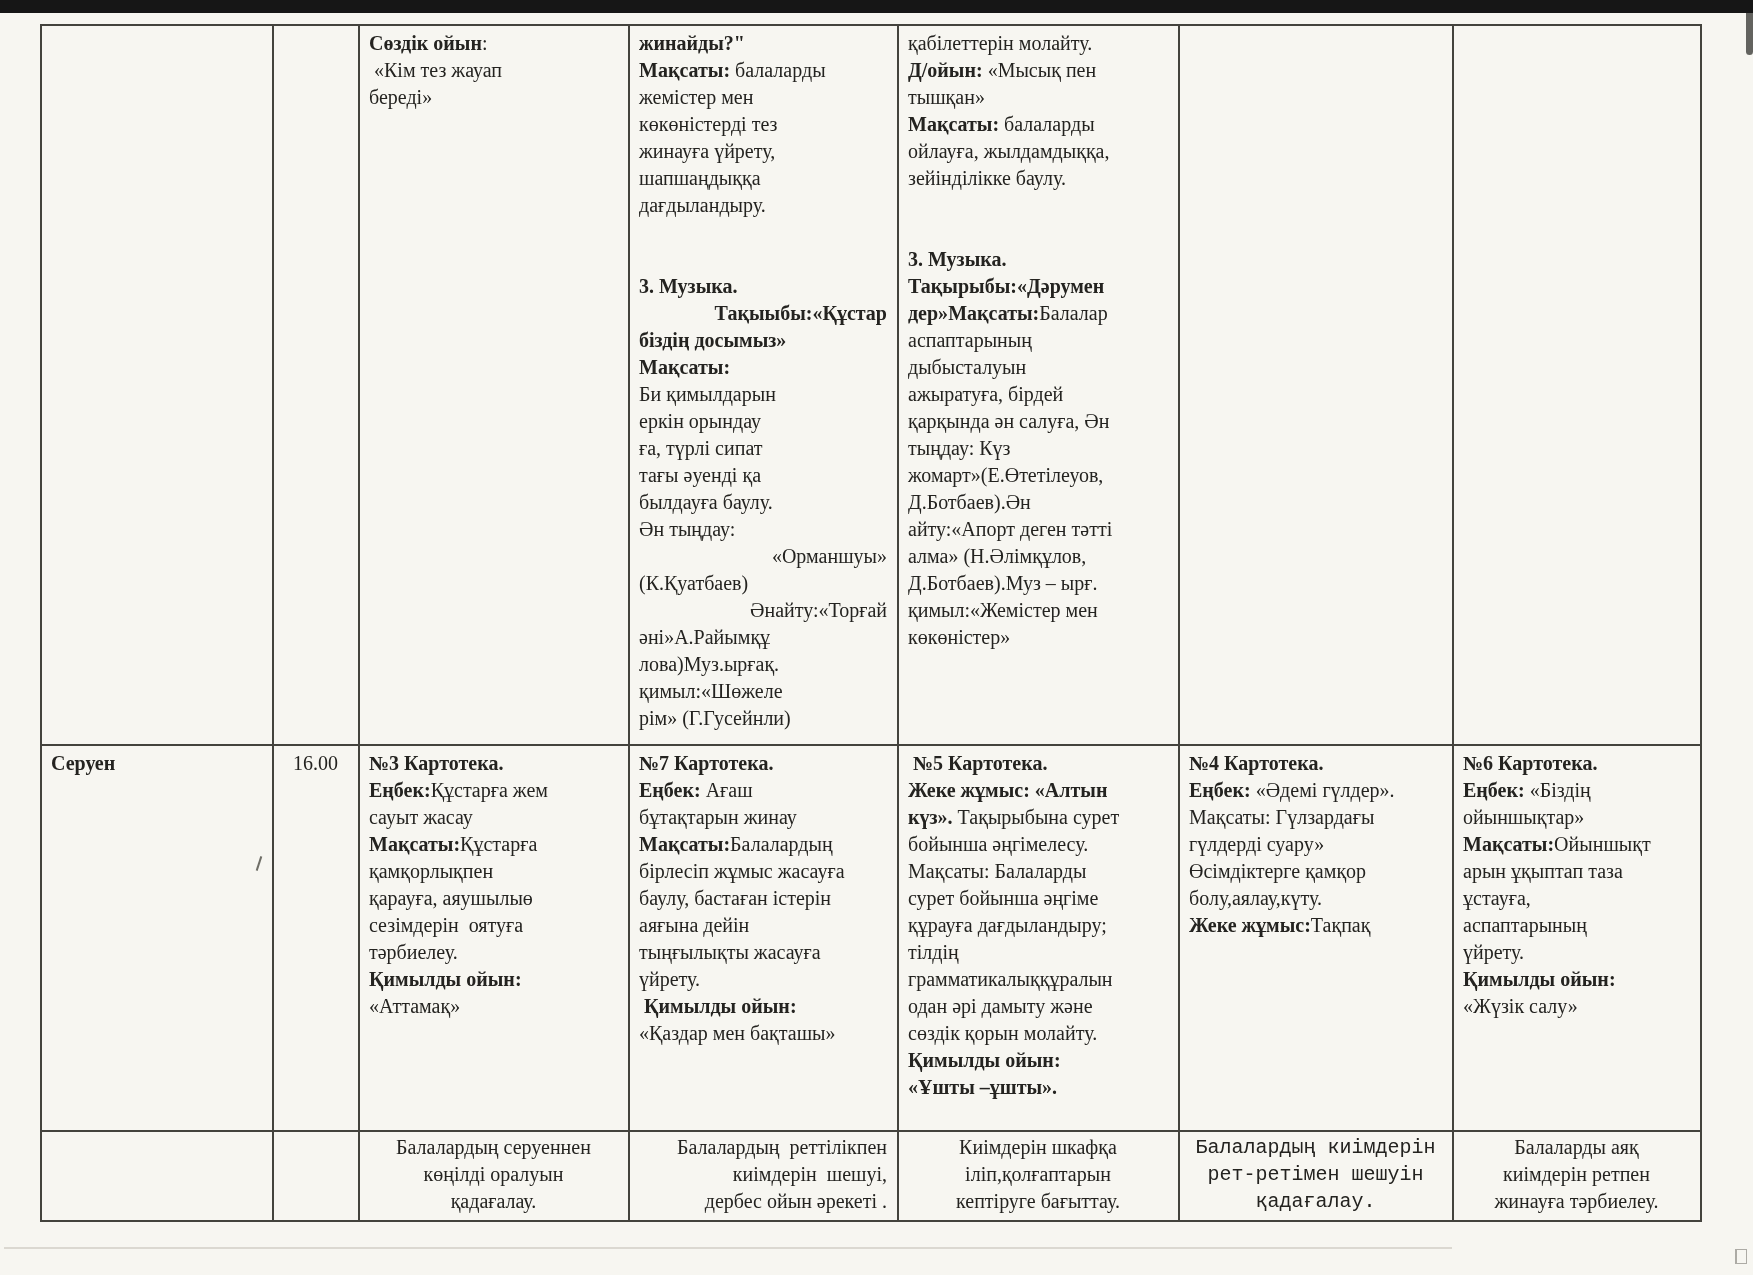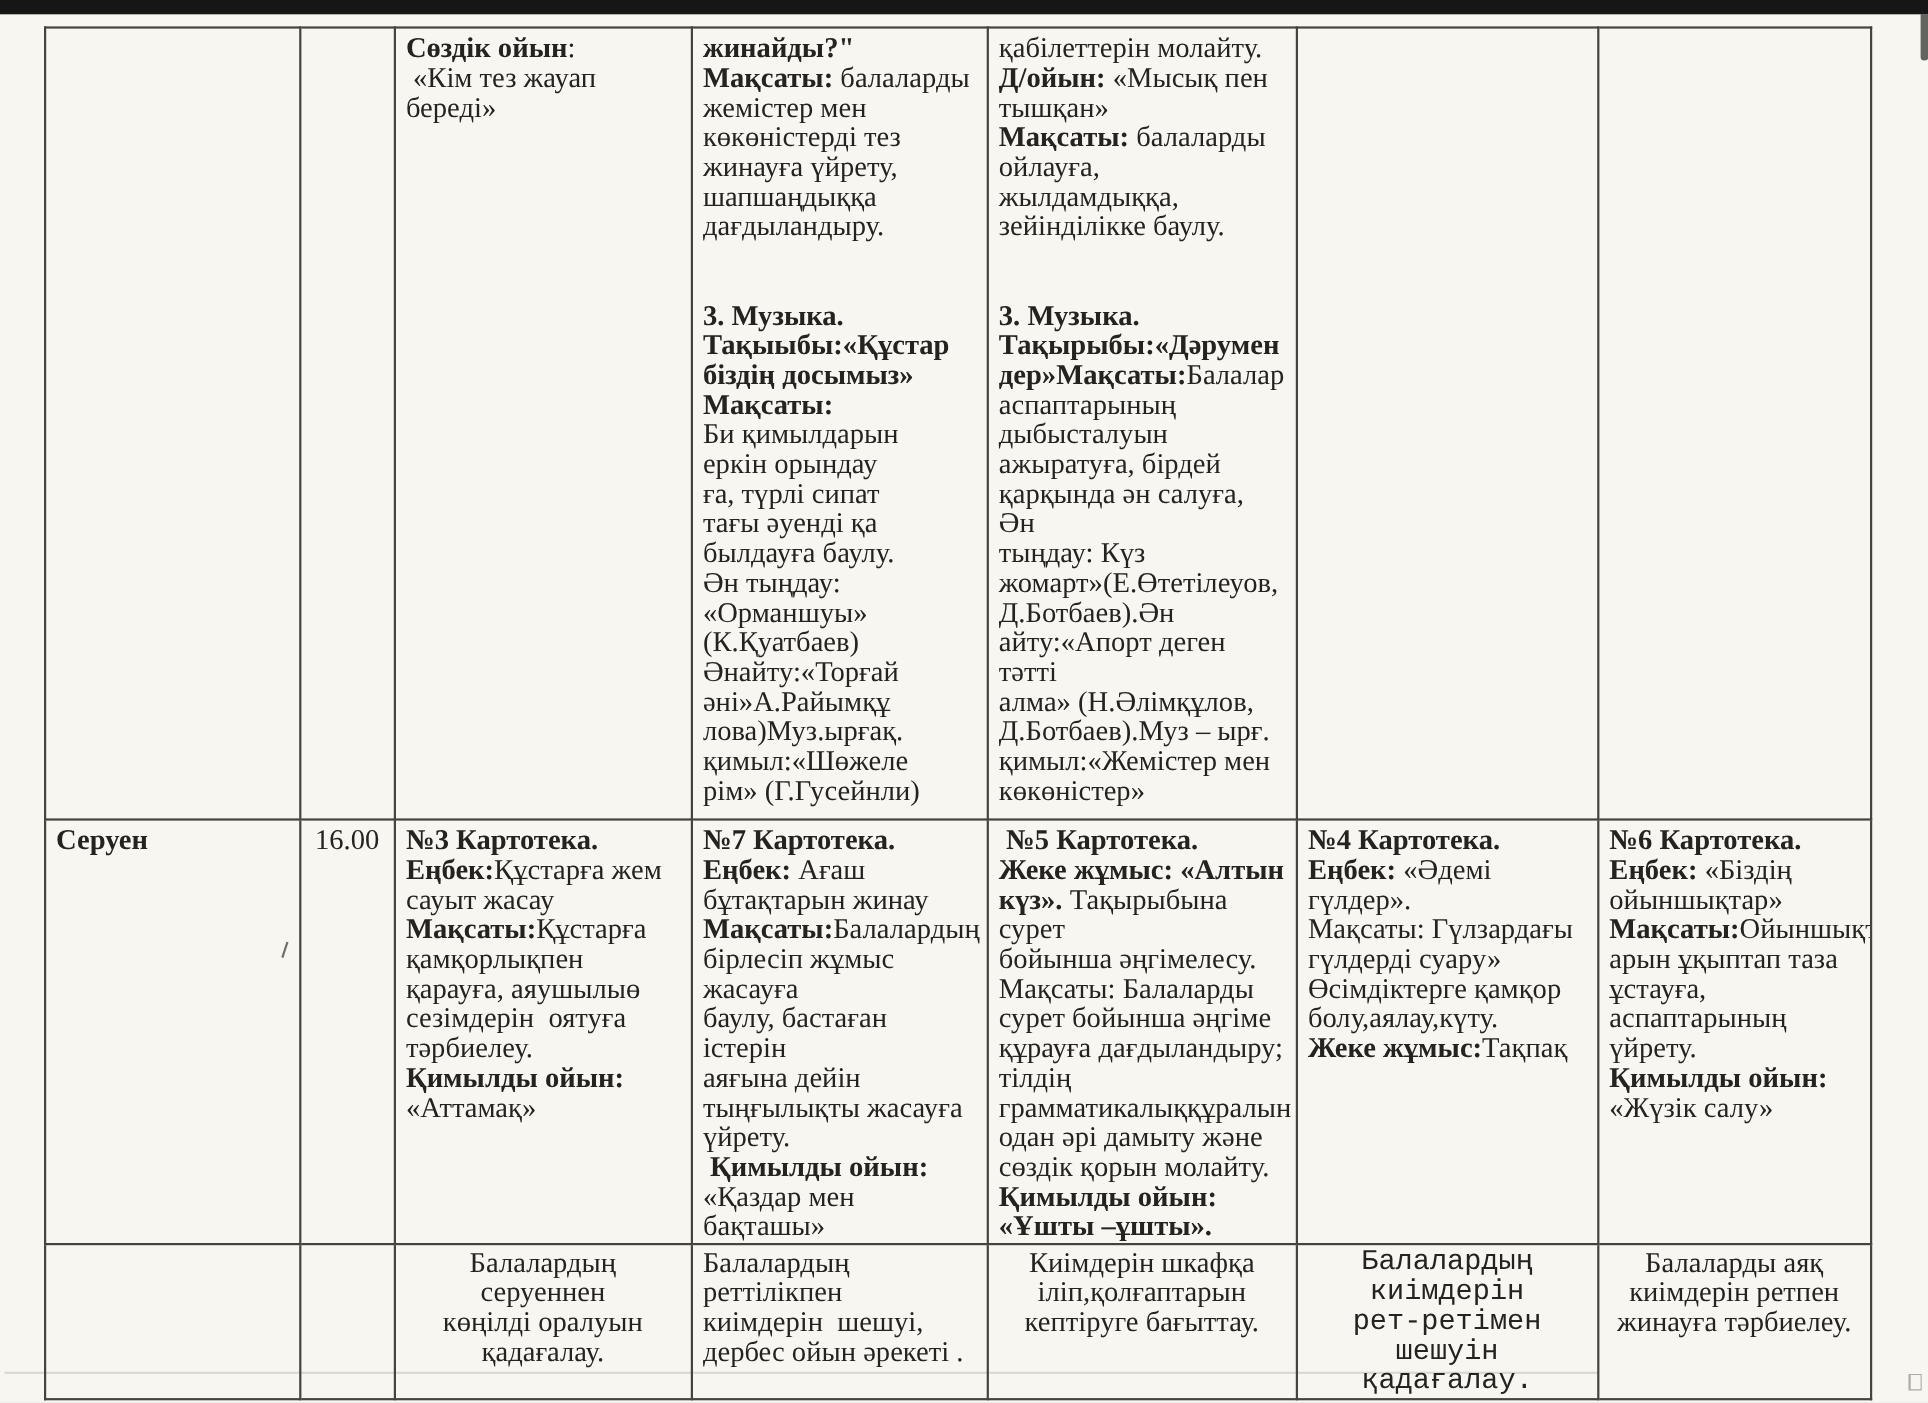--- a/index.html
+++ b/index.html
@@ -32,30 +32,30 @@
     border:1px solid #9a9892; border-left-width:2px; opacity:.8;
   }
   table.doc {
     position:absolute; left:40px; top:24px; width:1660px;
     border-collapse:collapse; table-layout:fixed;
   }
   table.doc td {
     border:2px solid var(--rule,#44433d);
     vertical-align:top;
     padding:4px 10px 2px 9px;
-    font-size:26px; line-height:27px;
+    font-size:20px; line-height:27px;
     overflow:hidden;
   }
   table.doc tr.r0 td { height:712px; }
   table.doc tr.r1 td { height:378px;font-family:Liberation Serif, serif; }
   table.doc tr.r2 td { height:84px; padding-top:2px; }
   td.label-col { padding-left:19px; }
   td.time-col { text-align:center;margin-top:45px; }
   .line { min-height:27px; white-space:pre-wrap; }
-  .line.just { display:flex; justify-content:flex-start; }
+  .line.just { display:flex; justify-content:flex-end; }
   .bold { font-weight:bold; }
 </style>
 </head>
 <body>
 
 <div class="page" style="--paper: #f7f6f1; --ink: #242320; --rule: #44433d; --scanbar: #161616;">
   <div class="scan-top"></div>
   <div class="scan-right"></div>
   <div class="faint-line"></div>
   <div class="speck-slash"></div>
@@ -206,21 +206,21 @@
           </td>
     </tr>
     <tr class="r2">
       <td class="label-col"></td>
       <td class="time-col"></td>
       <td style="text-align: center;">
             <div class="line"><span>Балалардың серуеннен</span></div>
             <div class="line"><span>көңілді оралуын</span></div>
             <div class="line"><span>қадағалау.</span></div>
           </td>
-      <td style="text-align: left;">
+      <td style="text-align: right;">
             <div class="line"><span>Балалардың  реттілікпен</span></div>
             <div class="line"><span>киімдерін  шешуі,</span></div>
             <div class="line"><span>дербес ойын әрекеті .</span></div>
           </td>
       <td style="text-align: center;">
             <div class="line"><span>Киімдерін шкафқа</span></div>
             <div class="line"><span>іліп,қолғаптарын</span></div>
             <div class="line"><span>кептіруге бағыттау.</span></div>
           </td>
       <td style="text-align: center; font-family: Liberation Mono, monospace;">

